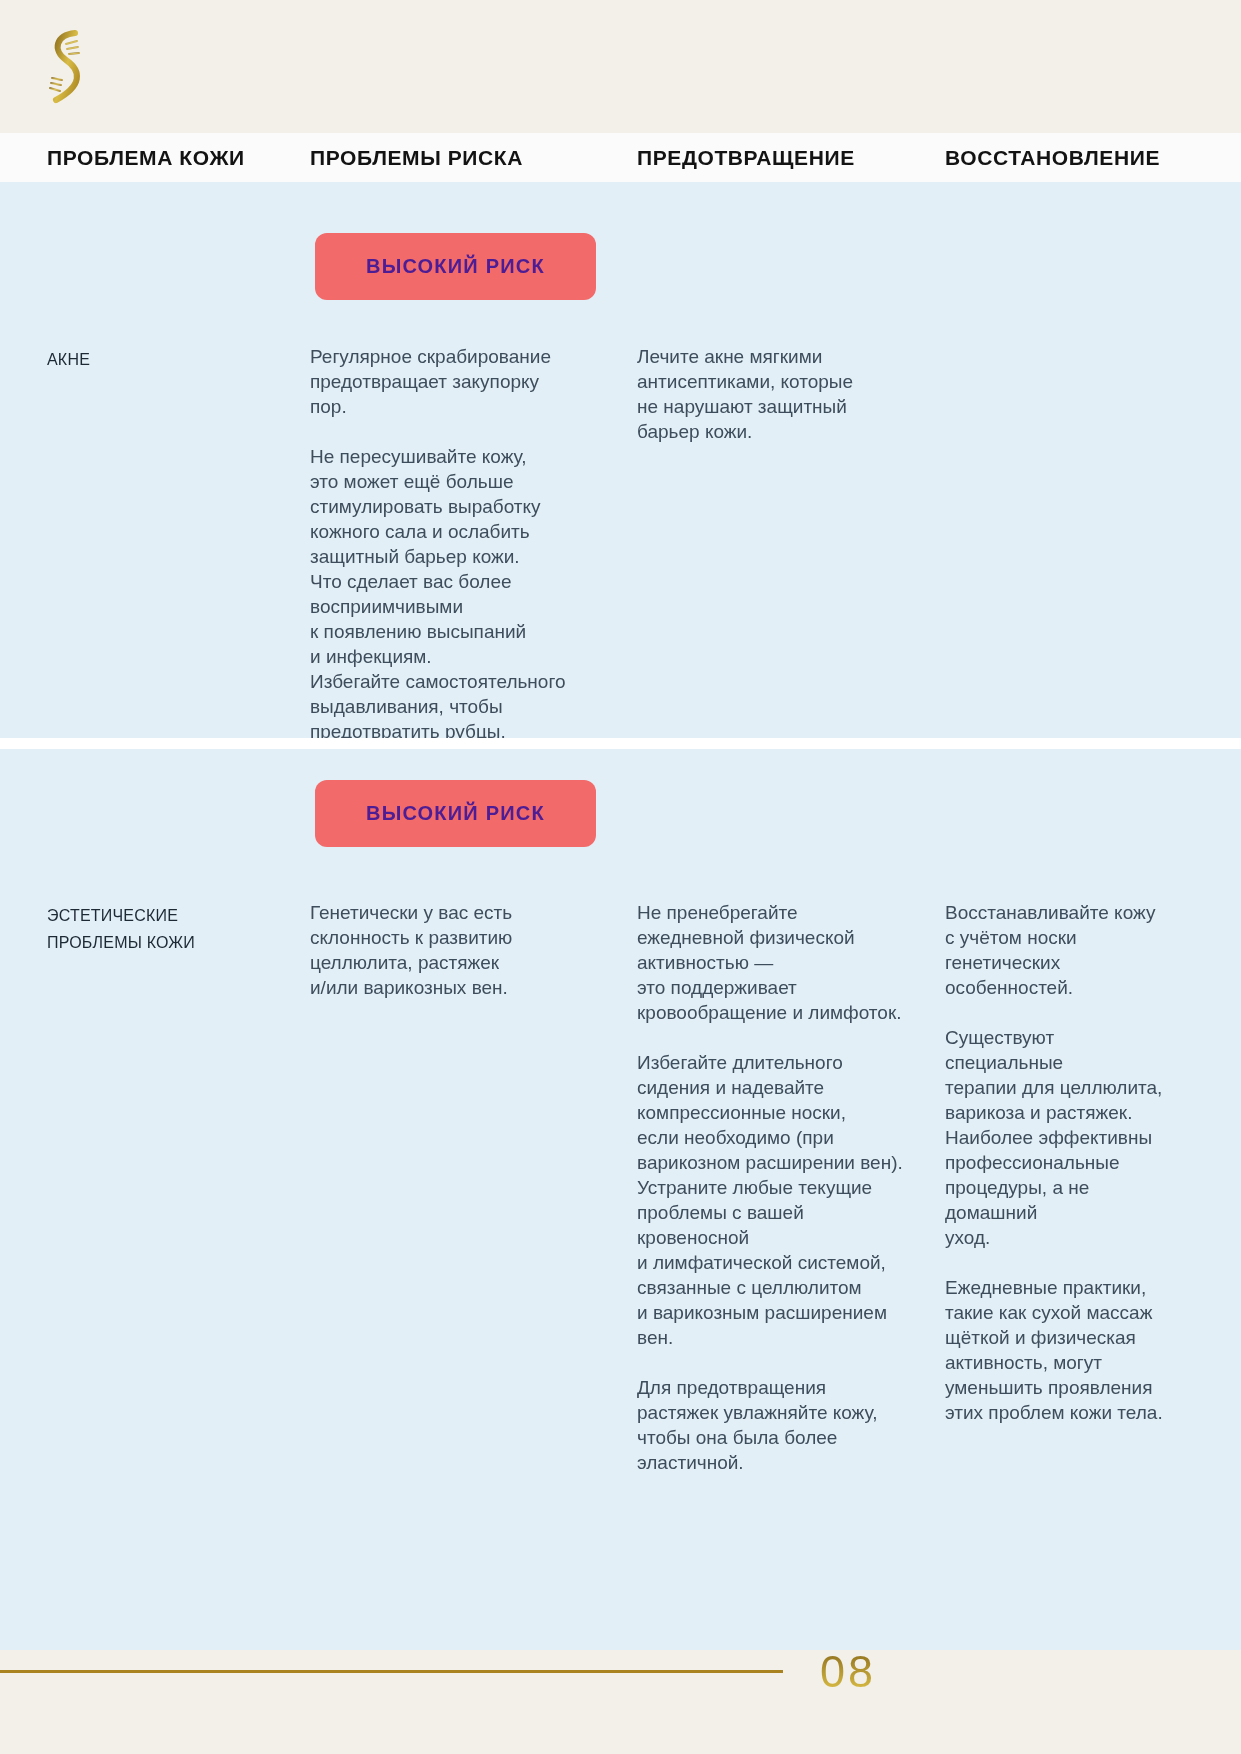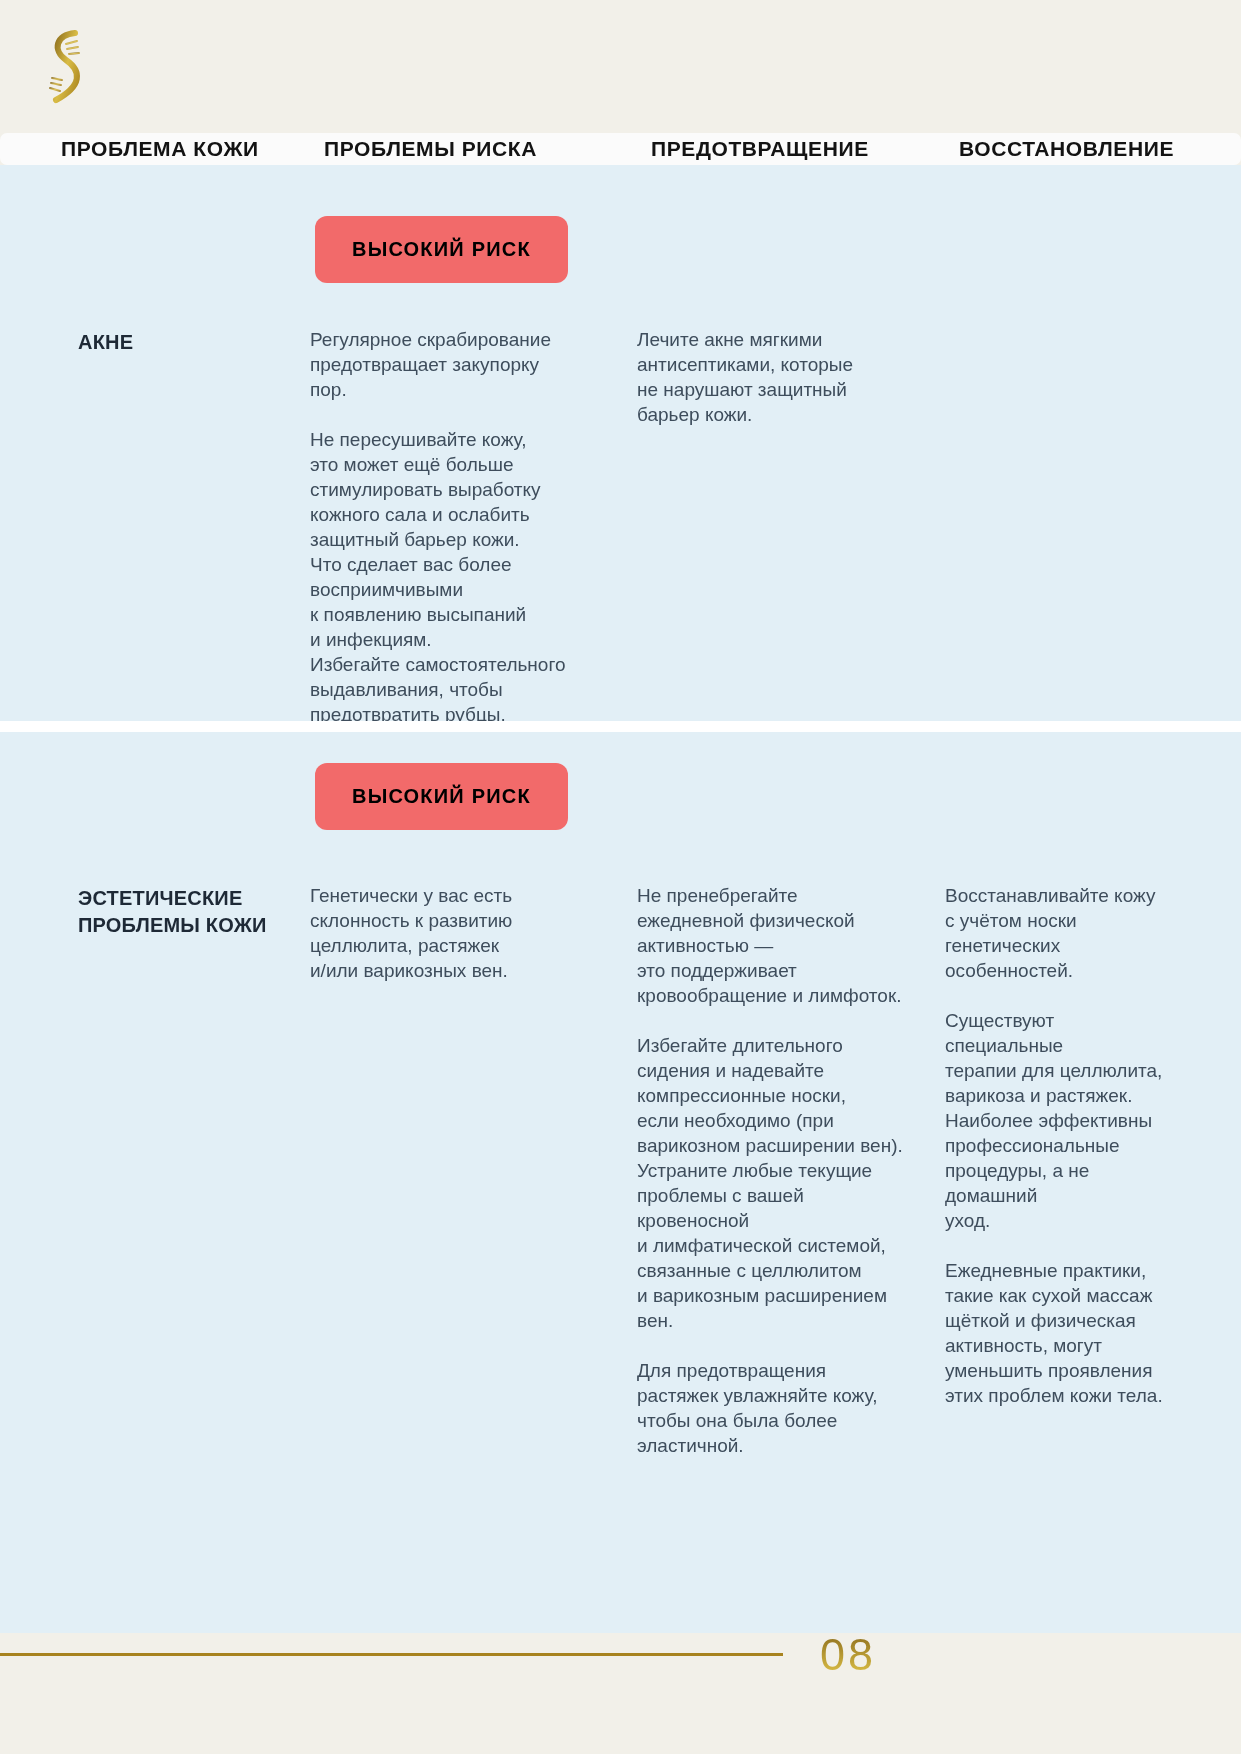--- a/index.html
+++ b/index.html
@@ -17,50 +17,50 @@
   html,body{margin:0;padding:0;}
   body{
     width:1241px;height:1754px;overflow:hidden;
     background:var(--cream);
     font-family:"Liberation Sans", sans-serif;
     position:relative;
   }
   .top-band{height:133px;position:relative;background:var(--cream);}
   .logo{position:absolute;left:44px;top:28px;width:42px;height:78px;}
   .header-row{
-    height:32px;background:var(--header-white);
+    height:49px;background:var(--header-white);
     display:grid;grid-template-columns:263px 327px 308px 249px;
-    padding-left:61px;align-items:center;border-radius:7px;
+    padding-left:47px;align-items:center;
   }
   .header-cell{
     font-size:21px;font-weight:bold;letter-spacing:.6px;
     color:var(--text-header);white-space:nowrap;
   }
   .section{
     background:var(--section-blue);
     padding-left:47px;overflow:hidden;
   }
   .section-acne{height:556px;padding-top:51px;}
   .gap{height:11px;background:#FFFFFF;}
   .section-aesthetic{height:901px;padding-top:31px;}
   .badge-row{margin-left:268px;}
   .badge{
     display:inline-block;background:var(--badge-coral);
-    color:#000000;font-size:20px;font-weight:bold;letter-spacing:1.2px;
-    padding:22px 37px;border-radius:12px;white-space:nowrap;
+    color:#4c1d95;font-size:20px;font-weight:bold;letter-spacing:1.2px;
+    padding:22px 51px;border-radius:12px;white-space:nowrap;
   }
   .content-row{
     display:grid;grid-template-columns:263px 327px 308px 249px;
     margin-top:44px;align-items:start;
   }
   .section-aesthetic .content-row{margin-top:53px;}
   .problem-title{
-    font-size:20px;font-weight:bold;color:var(--text-title);
+    font-size:16px;font-weight:normal;color:var(--text-title);
     line-height:27px;white-space:pre-line;letter-spacing:.2px;
-    padding-right:20px;margin-top:2px;margin-left:31px;
+    padding-right:20px;margin-top:2px;
   }
   .cell{padding-right:18px;}
   .cell p{
     margin:0 0 25px 0;font-size:19px;line-height:25px;
     color:var(--text-body);white-space:pre-line;
   }
   .cell p:last-child{margin-bottom:0;}
   .footer{height:96px;background:var(--cream);position:relative;}
   .footer-line{
     position:absolute;left:0;top:20px;width:783px;height:3px;

